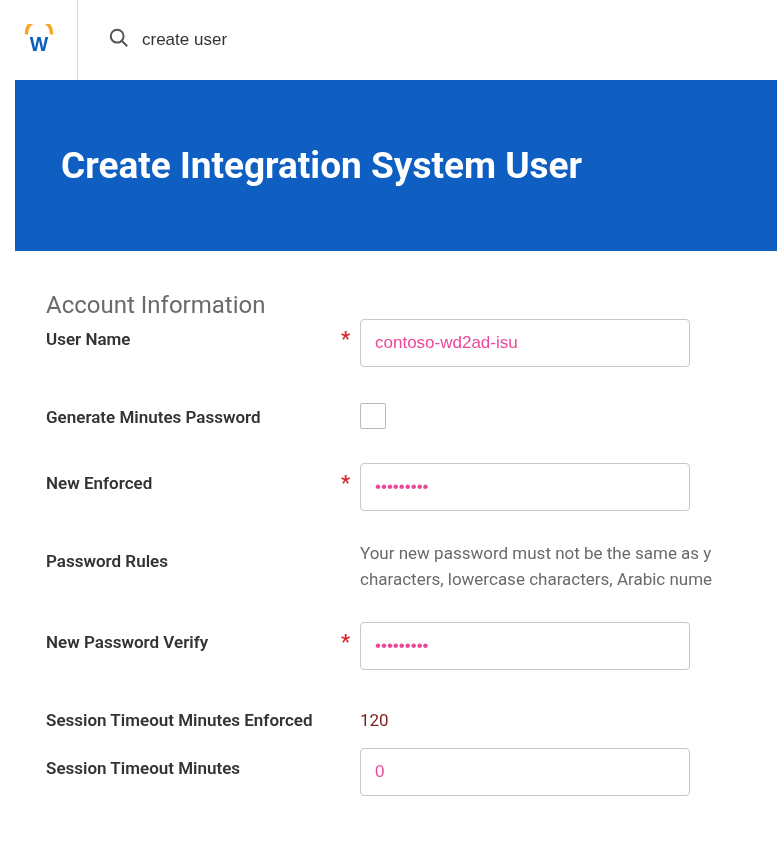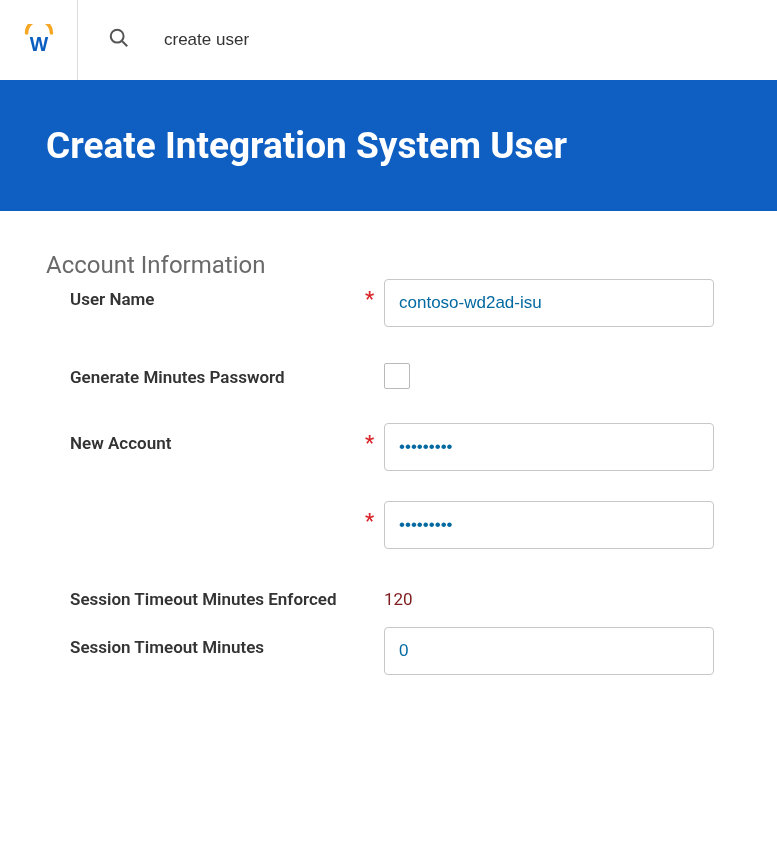--- a/index.html
+++ b/index.html
@@ -25,52 +25,52 @@
     }
     .logo {
       width: 32px;
       height: 32px;
       position: relative;
     }
     .search-wrap {
       display: flex;
       align-items: center;
       padding-left: 30px;
-      gap: 34px;
+      gap: 12px;
     }
     .search-icon svg { width: 22px; height: 22px; }
     .search-input {
       border: none;
       outline: none;
       font-size: 17px;
       color: #333;
       width: 300px;
     }
     .banner {
       background: #0f5fc2;
-      padding: 44px 46px;
+      padding: 64px 46px;
+      margin-left: 15px;
     }
     .banner h1 {
       color: #fff;
       font-size: 37px;
       font-weight: 700;
     }
     .content {
       padding: 40px 46px 20px 46px;
     }
     .section-title {
       font-size: 24px;
       color: #6a6a6a;
       font-weight: 400;
     }
     .form-row {
       display: flex;
       align-items: flex-start;
       margin-bottom: 30px;
-      margin-left: 24px;
     }
     .form-label {
       width: 314px;
       flex-shrink: 0;
       font-size: 17px;
       font-weight: 600;
       color: #333;
       padding-top: 10px;
       position: relative;
     }
@@ -87,21 +87,21 @@
       flex: 1;
     }
     .text-input {
       width: 100%;
       max-width: 330px;
       height: 48px;
       border: 1px solid #c7c7c7;
       border-radius: 4px;
       padding: 0 14px;
       font-size: 17px;
-      color: #0369a1;
+      color: #ec4899;
       outline: none;
     }
     .checkbox {
       width: 26px;
       height: 26px;
       border: 1px solid #b9b9b9;
       border-radius: 2px;
       background: #fff;
       cursor: pointer;
       display: inline-flex;
@@ -165,31 +165,39 @@
 
   <div class="form-row">
     <div class="form-label">Generate Minutes Password</div>
     <div class="form-control">
       <div class="checkbox"></div>
     </div>
   </div>
 
   <div class="form-row">
     <div class="form-label">
-      <span>New Account</span>
+      <span>New Enforced</span>
       <span class="required">*</span>
     </div>
     <div class="form-control">
       <input class="text-input" type="text" value="•••••••••" style="">
     </div>
   </div>
 
+  <div class="form-row">
+    <div class="form-label">Password Rules</div>
+    <div class="form-control">
+      <div class="help-text">Your new password must not be the same as y</div>
+      <div class="help-text">characters, lowercase characters, Arabic nume</div>
+    </div>
+  </div>
 
   <div class="form-row">
     <div class="form-label">
+      <span>New Password Verify</span>
       <span class="required">*</span>
     </div>
     <div class="form-control">
       <input class="text-input" type="text" value="•••••••••" style="">
     </div>
   </div>
 
 
   <div class="form-row tight">
     <div class="form-label">Session Timeout Minutes Enforced</div>

